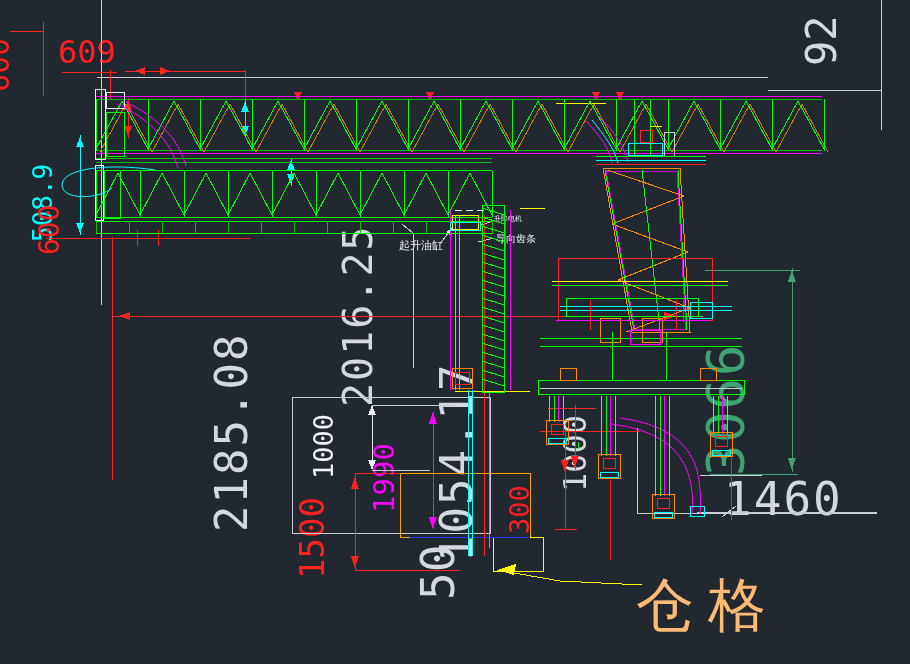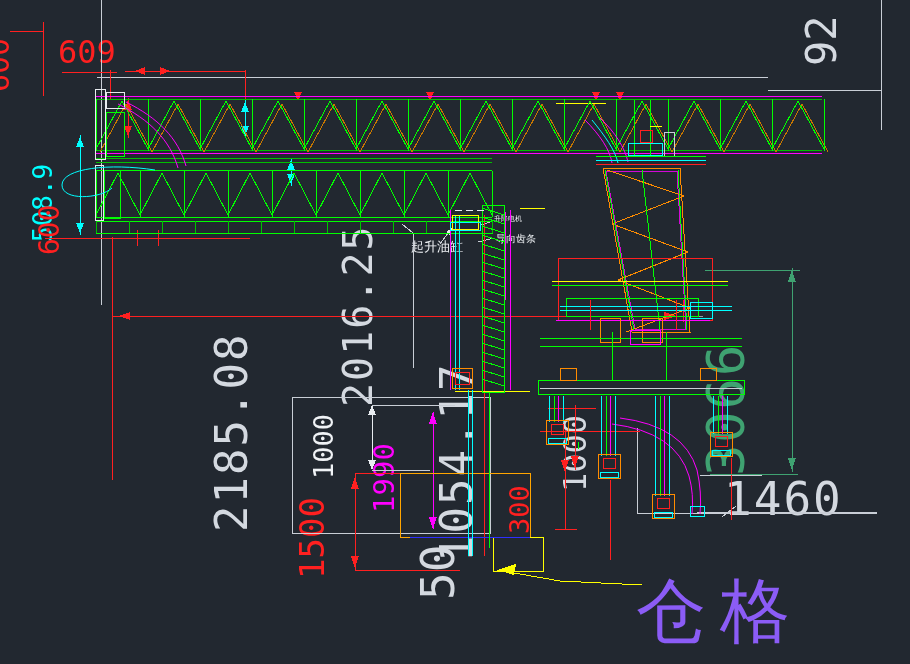--- a/index.html
+++ b/index.html
@@ -27,22 +27,22 @@
   <div class="txt vt gray" style="left:479px;top:518px;font-size:44px;letter-spacing:2px">1054.17</div>
   <div class="txt vt gray" style="left:461px;top:554px;font-size:46px">50</div>
   <div class="txt vt wht" style="left:337px;top:452px;font-size:27px">1000</div>
   <div class="txt vt mag" style="left:399px;top:484px;font-size:29px">1990</div>
   <div class="txt vt red" style="left:329px;top:545px;font-size:34px">1500</div>
   <div class="txt vt red" style="left:533px;top:507px;font-size:27px">300</div>
   <div class="txt vt gray" style="left:591px;top:460px;font-size:32px">1000</div>
   <div class="txt vt grn" style="left:752px;top:424px;font-size:52px;letter-spacing:2px">3066</div>
   <div class="txt gray" style="left:724px;top:476px;font-size:46px;letter-spacing:2px">1460</div>
 
-  <div class="txt cjk" style="left:636px;top:576px;font-size:70px;letter-spacing:14px;color:#8b5cf6">仓格</div>
-  <div class="txt cjk wht" style="left:411px;top:240px;font-size:13px">起升油缸</div>
+  <div class="txt cjk" style="left:636px;top:576px;font-size:58px;letter-spacing:14px;color:#fdba74">仓格</div>
+  <div class="txt cjk wht" style="left:399px;top:240px;font-size:11px">起升油缸</div>
   <div class="txt cjk wht" style="left:494px;top:216px;font-size:7px">升降电机</div>
   <div class="txt cjk wht" style="left:496px;top:234px;font-size:10px">导向齿条</div>
 
   <svg id="linework" width="910" height="664" shape-rendering="crispEdges">
     <g stroke="#c9ced6" stroke-width="1" fill="none">
       <path d="M101,0 V305"></path>
         <path d="M97,77 H768"></path>
         <path d="M768,90 H881"></path>
         <path d="M881,0 V130"></path>
       <rect x="292" y="397" width="198" height="136"></rect>

